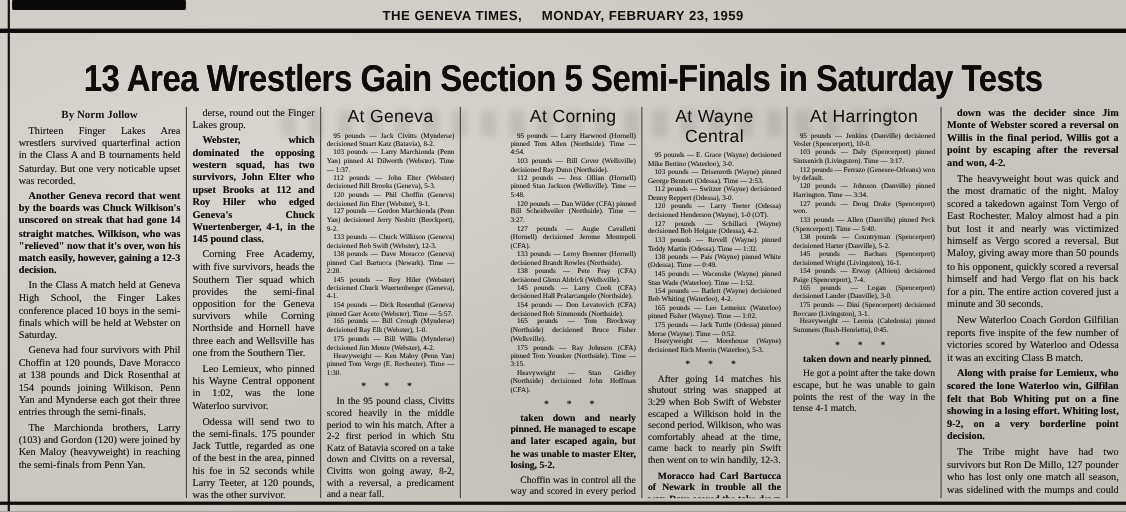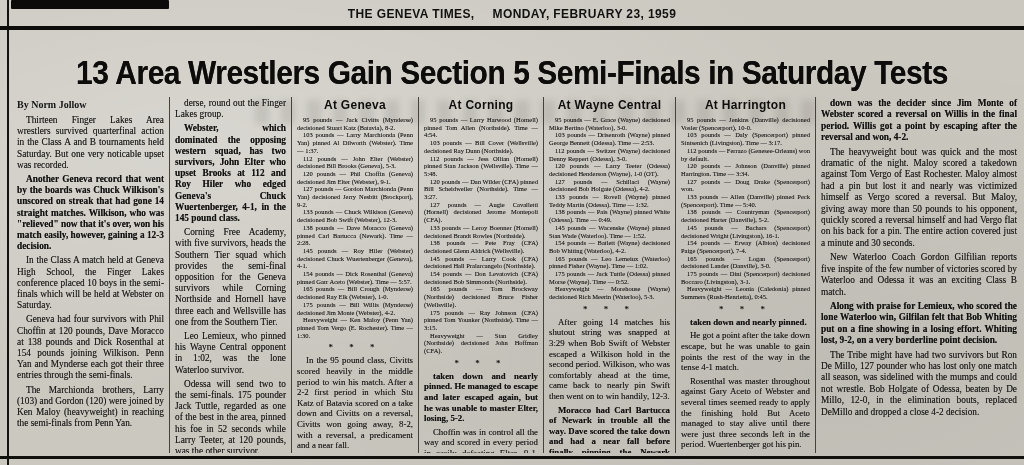--- a/index.html
+++ b/index.html
@@ -35,27 +35,27 @@
     transform:scaleX(.88);transform-origin:50% 50%;letter-spacing:-.5px;
     text-shadow:0 0 .6px rgba(10,10,10,.8);}
   
   .columns{position:absolute;top:97px;left:12px;right:2px;height:356px;
     display:flex;align-items:stretch;overflow:hidden;}
   .col{box-sizing:border-box;padding:1px 5px 0 5px;overflow:hidden;
     border-right:1px solid #46423a;}
   .col:nth-child(1){flex:0 0 158px;}
   .col:nth-child(2){flex:0 0 122px;}
   .col:nth-child(3){flex:0 0 127px;}
-  .col:nth-child(4){flex:0 0 125px;}
+  .col:nth-child(4){flex:0 0 125px;margin-left:40px;}
   .col:nth-child(5){flex:0 0 132px;}
   .col:nth-child(6){flex:0 0 140px;}
   .col:nth-child(7){flex:1 1 auto;border-right:none;}
-  .byline{font-weight:700;font-size:10px;margin:1px 0 5px;}
-  .col-heading{font-family:"Liberation Sans","DejaVu Sans",sans-serif;font-weight:700;
-    font-size:12px;text-align:center;margin:0 0 4px;letter-spacing:.3px;color:#0f0e0c;}
+  .byline{font-weight:700;text-align:center;font-size:10px;margin:1px 0 5px;}
+  .col-heading{font-family:"Liberation Sans","DejaVu Sans",sans-serif;font-weight:400;
+    font-size:16px;text-align:center;margin:0 0 4px;letter-spacing:.3px;color:#0f0e0c;}
   .para{margin:0 0 3px;font-size:8.8px;line-height:10.6px;text-align:justify;
     text-indent:9px;color:#1b1a18;text-shadow:0 0 .4px rgba(20,20,20,.55);}
   .col:nth-child(-n+2) .para{font-size:9.3px;line-height:11.2px;}
   .col:nth-child(n+7) .para{font-size:9.3px;line-height:11.4px;}
   .para.bold{font-weight:700;color:#121110;}
   .result{margin:0;font-size:6.5px;line-height:7.7px;text-align:justify;
     text-indent:6px;color:#232220;text-shadow:0 0 .3px rgba(20,20,20,.5);}
   .stars{text-align:center;font-weight:700;font-size:9px;letter-spacing:7px;
     margin:3px 0 3px;color:#141311;}
   .bottom-rule{position:absolute;left:0;right:0;bottom:6px;height:3px;background:#12100d;}
@@ -154,21 +154,20 @@
         <p class="result">133 pounds — Allen (Danville) pinned Peck (Spencerport). Time — 5:40.</p>
         <p class="result">138 pounds — Countryman (Spencerport) decisioned Harter (Danville), 5-2.</p>
         <p class="result">145 pounds — Bachars (Spencerport) decisioned Wright (Livingston), 16-1.</p>
         <p class="result">154 pounds — Erway (Albion) decisioned Paige (Spencerport), 7-4.</p>
         <p class="result">165 pounds — Logan (Spencerport) decisioned Lander (Danville), 3-0.</p>
         <p class="result">175 pounds — Dini (Spencerport) decisioned Boccaro (Livingston), 3-1.</p>
         <p class="result">Heavyweight — Leonia (Caledonia) pinned Summers (Rush-Henrietta), 0:45.</p>
         <div class="stars">* * *</div>
         <p class="para bold">taken down and nearly pinned.</p>
         <p class="para">He got a point after the take down escape, but he was unable to gain points the rest of the way in the tense 4-1 match.</p>
-        <p class="para">Rosenthal was master throughout against Gary Aceto of Webster and several times seemed ready to apply the finishing hold But Aceto managed to stay alive until there were just three seconds left in the period. Wuertenberger got his pin.</p>
       </div>
       <div class="col">
         <p class="para bold">down was the decider since Jim Monte of Webster scored a reversal on Willis in the final period. Willis got a point by escaping after the reversal and won, 4-2.</p>
         <p class="para">The heavyweight bout was quick and the most dramatic of the night. Maloy scored a takedown against Tom Vergo of East Rochester. Maloy almost had a pin but lost it and nearly was victimized himself as Vergo scored a reversal. But Maloy, giving away more than 50 pounds to his opponent, quickly scored a reversal himself and had Vergo flat on his back for a pin. The entire action covered just a minute and 30 seconds.</p>
         <p class="para">New Waterloo Coach Gordon Gilfilian reports five inspite of the few number of victories scored by Waterloo and Odessa it was an exciting Class B match.</p>
         <p class="para bold">Along with praise for Lemieux, who scored the lone Waterloo win, Gilfilan felt that Bob Whiting put on a fine showing in a losing effort. Whiting lost, 9-2, on a very borderline point decision.</p>
         <p class="para">The Tribe might have had two survivors but Ron De Millo, 127 pounder who has lost only one match all season, was sidelined with the mumps and could not wrestle. Bob Holgate of Odessa, beaten by De Millo, 12-0, in the elimination bouts, replaced DeMillo and dropped a close 4-2 decision.</p>
       </div>
     </div>
 

